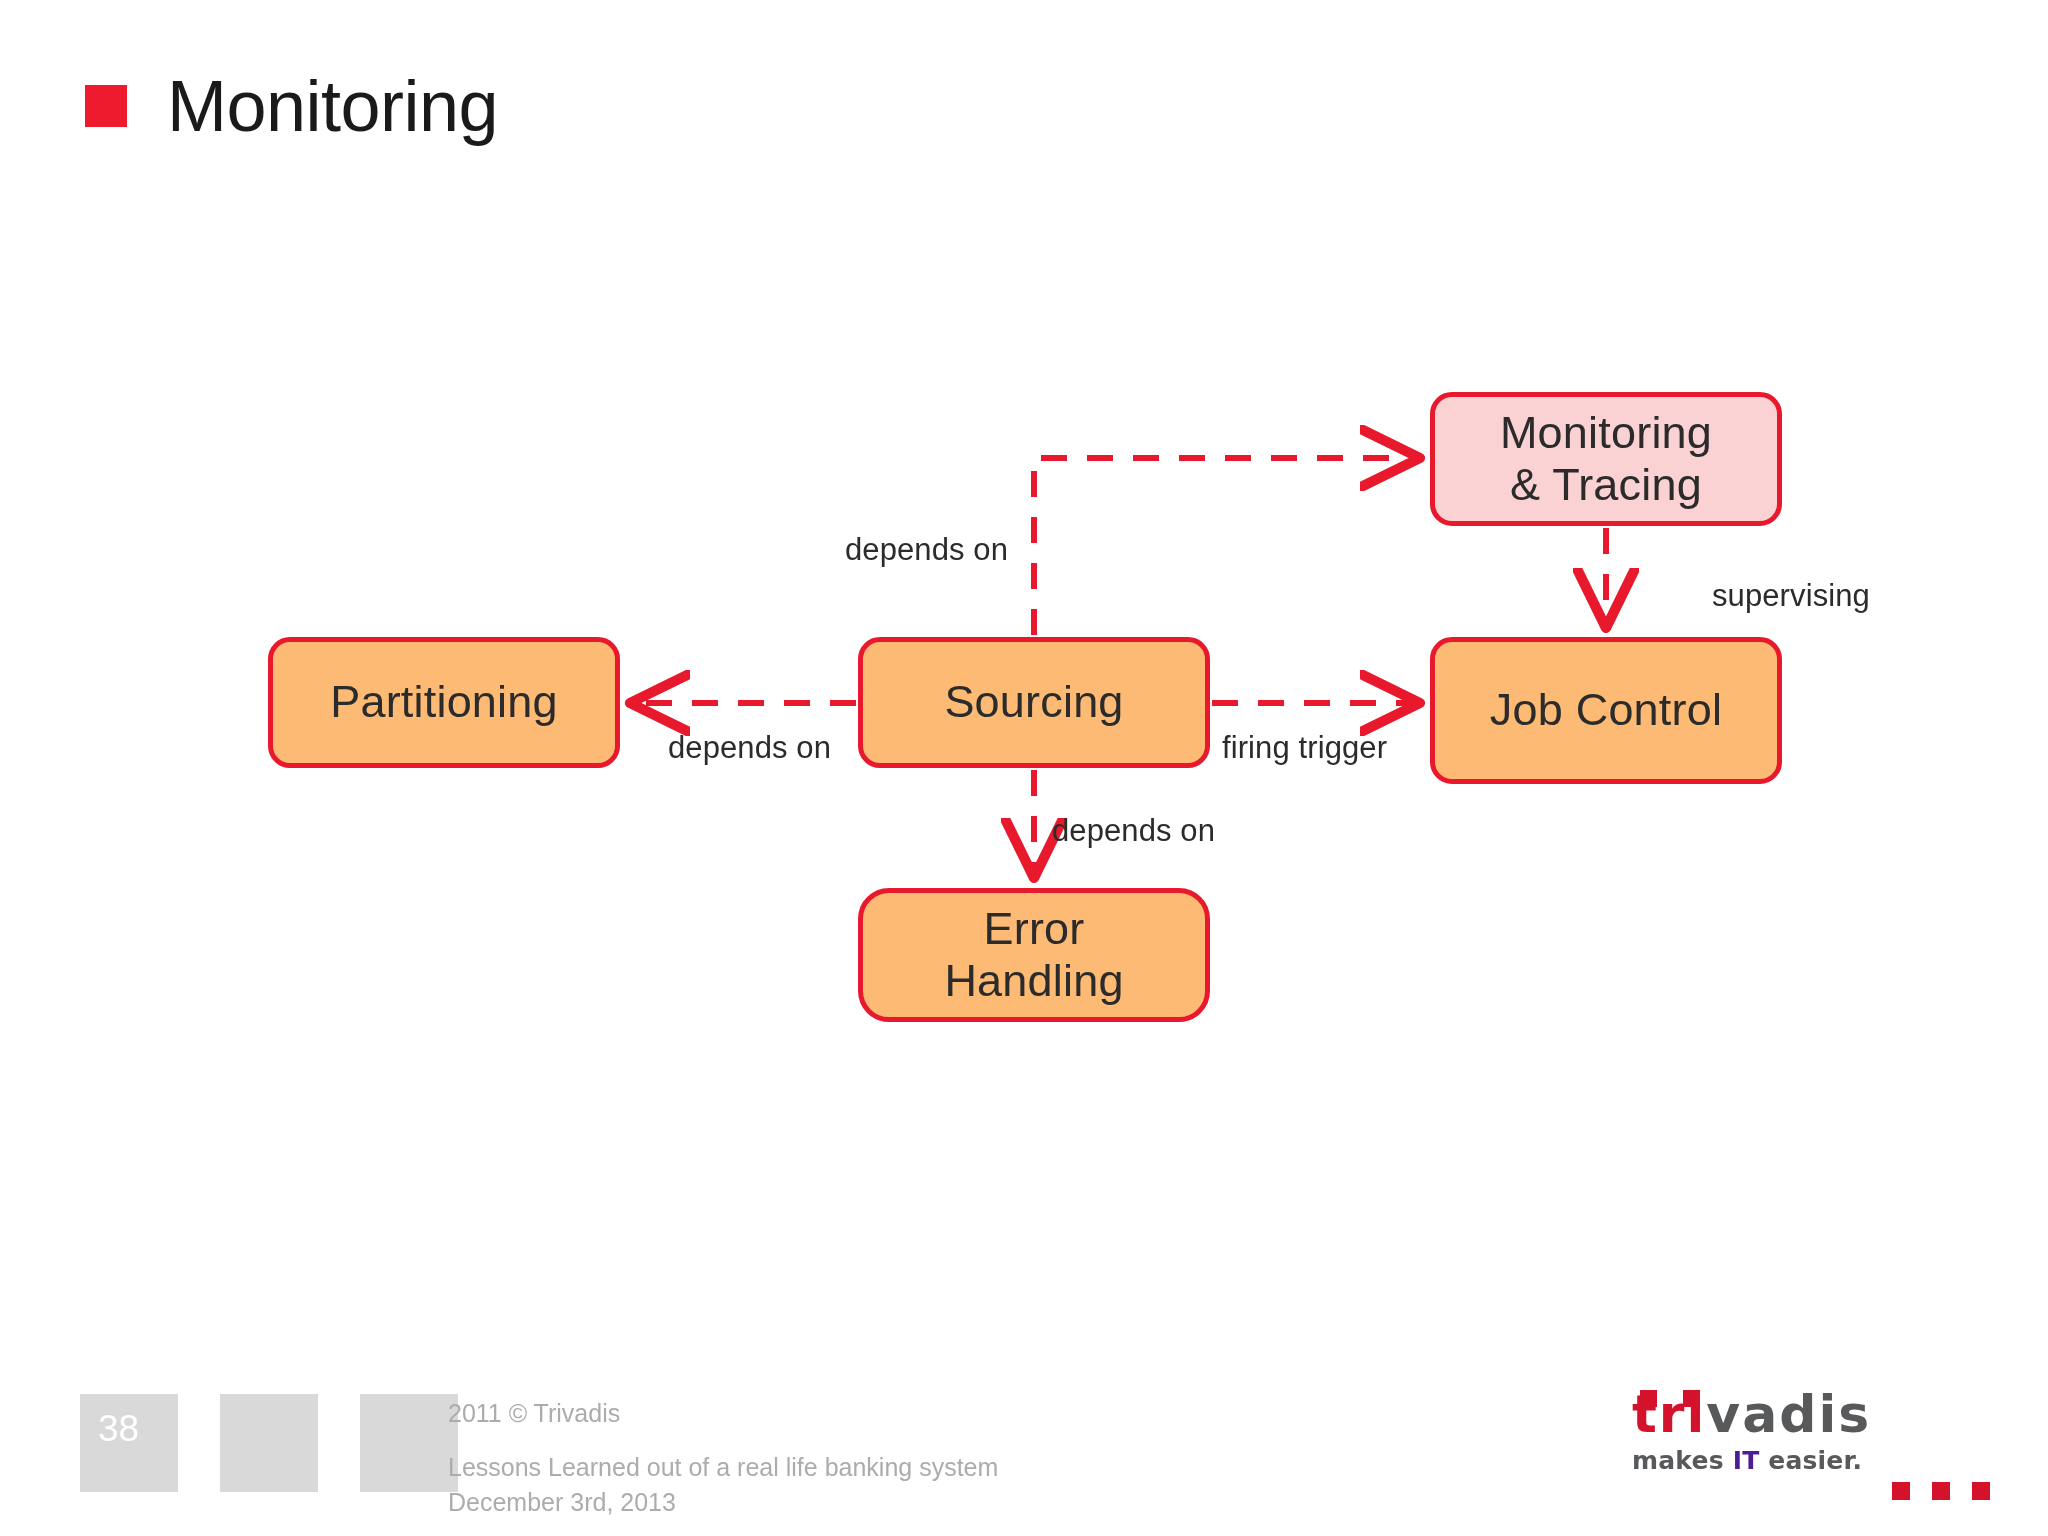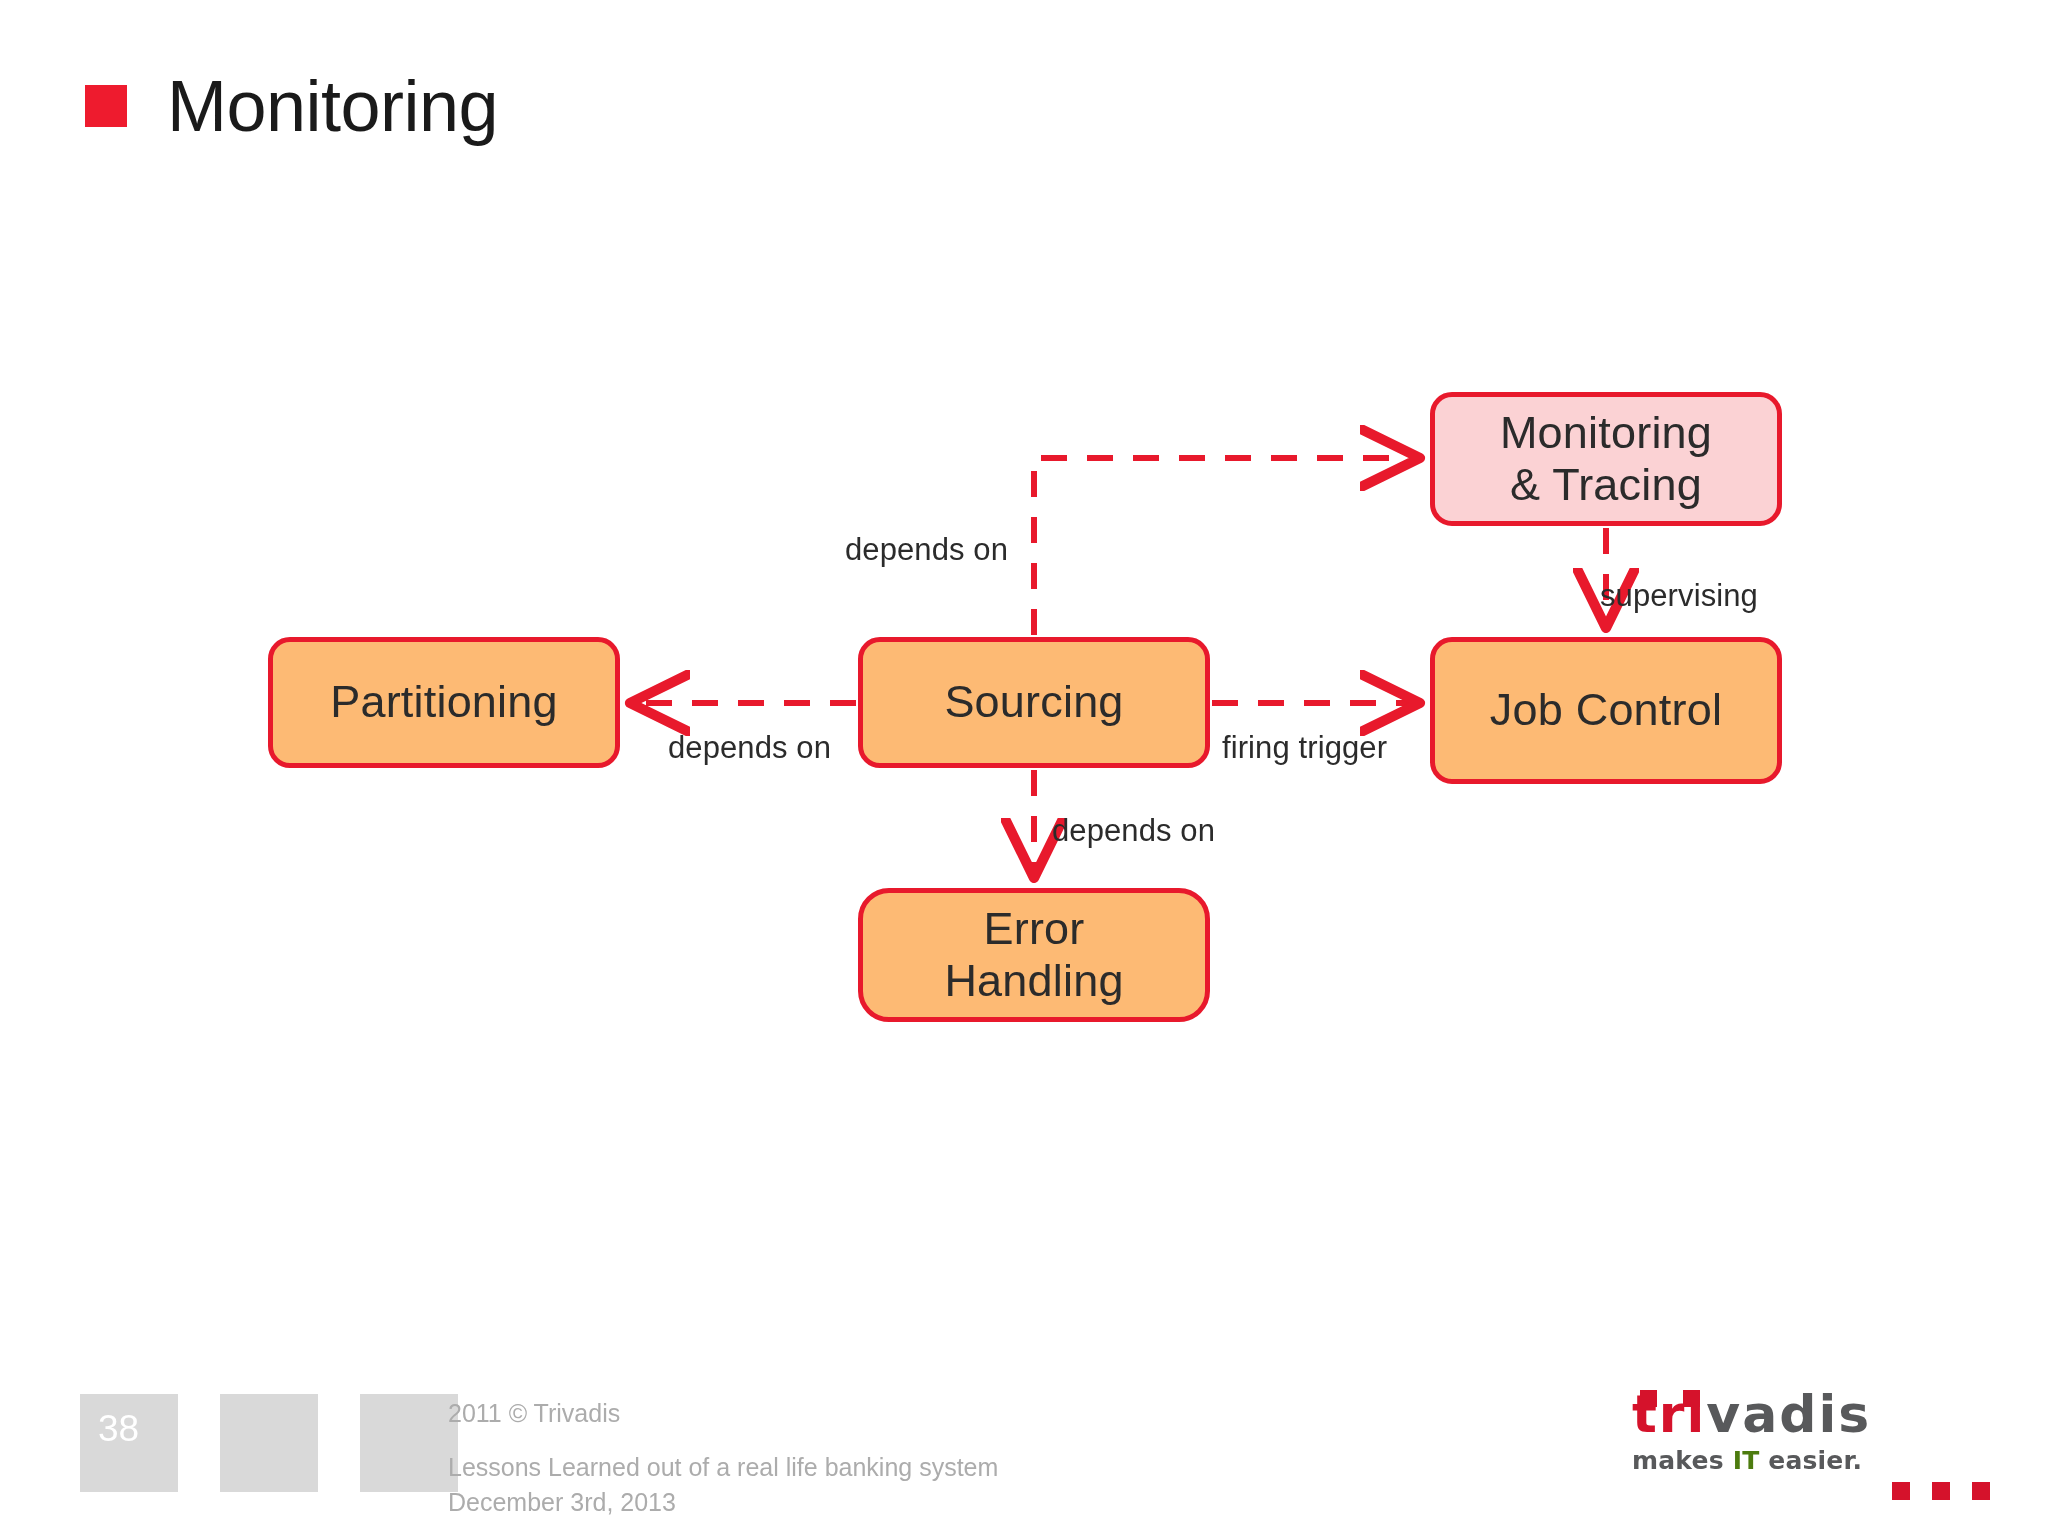--- a/index.html
+++ b/index.html
@@ -139,21 +139,21 @@
   .logo-tri { color: #D5122B; }
   .logo-vadis { color: #58595B; }
   .logo-tagline {
     margin-top: 6px;
     font-size: 25px;
     font-weight: 700;
     color: #58595B;
     font-family: "DejaVu Sans", sans-serif;
     letter-spacing: 0.2px;
   }
-  .logo-tagline .it { color: #4d7c0f; margin-top: 25px; }
+  .logo-tagline .it { color: #4c1d95; margin-top: 25px; }
   .logo-dots {
     position: absolute;
     right: 2px;
     bottom: 8px;
     display: flex;
     gap: 22px;
   }
   .logo-dot {
     width: 18px;
     height: 18px;
@@ -237,21 +237,21 @@
 
     <div class="node" id="node-error-handling" style="left: 858px; top: 888px; width: 352px; height: 134px; border-radius: 31px;">
       <span class="node-label">Error
 Handling</span>
     </div>
 
     <div class="edge-label" id="edge-label-0" style="left: 668px; top: 730px;">depends on</div>
     <div class="edge-label" id="edge-label-1" style="left: 1222px; top: 730px;">firing trigger</div>
     <div class="edge-label" id="edge-label-2" style="left: 845px; top: 532px;">depends on</div>
     <div class="edge-label" id="edge-label-3" style="left: 1052px; top: 813px;">depends on</div>
-    <div class="edge-label" id="edge-label-4" style="left: 1600px; top: 578px; text-align: center;">supervising</div>
+    <div class="edge-label" id="edge-label-4" style="left: 1712px; top: 578px; text-align: center;">supervising</div>
 
   </div>
 
   <div class="footer-squares">
     <div class="footer-square">
       <span class="page-number">38</span>
     </div>
     <div class="footer-square"></div>
     <div class="footer-square"></div>
   </div>

